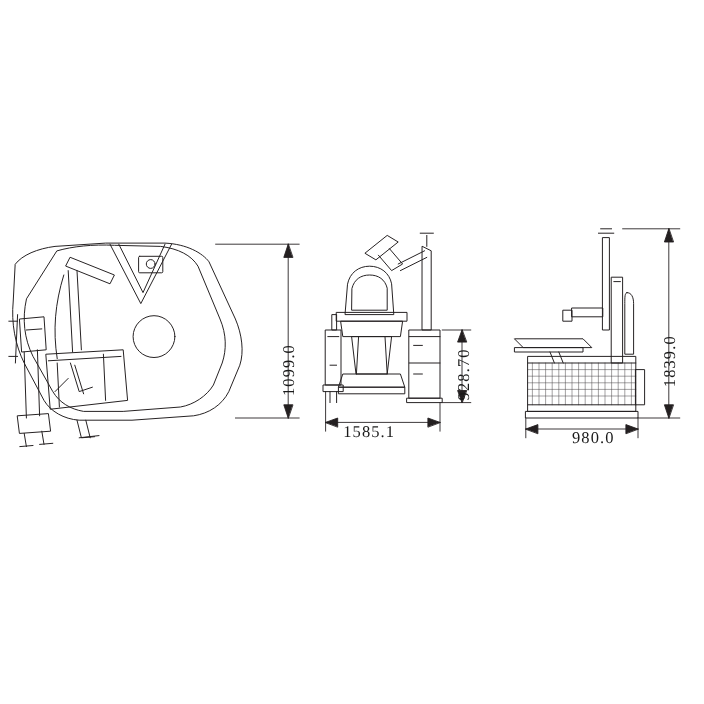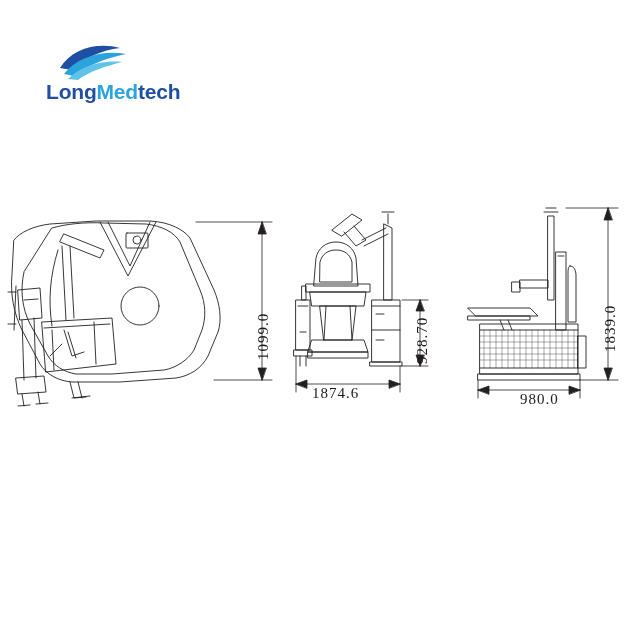--- a/index.html
+++ b/index.html
@@ -59,30 +59,20 @@
   .dim-vert {
     transform-origin: left top;
     transform: rotate(-90deg);
   }
 </style>
 </head>
 <body>
 
 <div id="page">
 
-  <div id="logo">
-    <svg width="200" height="50" viewBox="0 0 200 50">
-      <path d="M14 30 C 26 10, 52 4, 74 10 C 56 12, 38 20, 26 32 Z" fill="#1f4fa3"></path>
-      <path d="M18 36 C 32 18, 58 12, 80 16 C 60 20, 40 28, 28 38 Z" fill="#2ba3dc"></path>
-      <path d="M22 41 C 36 27, 58 22, 76 24 C 60 28, 42 34, 32 42 Z" fill="#5fc3e8"></path>
-    </svg>
-    <div id="logo-text">
-      <span class="logo-long">Long</span><span class="logo-med">Med</span><span class="logo-tech">tech</span>
-    </div>
-  </div>
 
   <svg id="drawing" viewBox="0 0 640 640">
     <g stroke="#231f20" fill="none" stroke-width="0.9" stroke-linejoin="round" stroke-linecap="round">
 
       <g>
 
         <path d="M14 240 C 20 232, 34 226, 50 224 L 96 221 L 150 221 C 170 222, 184 230, 190 238
                  L 214 290 C 220 304, 222 320, 218 332 L 208 356 C 202 368, 190 376, 176 378
                  L 120 382 L 72 382 C 58 381, 46 374, 40 364 L 22 330 C 14 314, 10 294, 12 274 Z"></path>
 
@@ -263,19 +253,19 @@
         <path d="M580 390 L 569 386 L 569 394 Z" fill="#231f20"></path>
       </g>
 
     </g>
   </svg>
 
   <div class="dim-label dim-vert" style="left:255px; top:360px;">1099.0</div>
 
   <div class="dim-label dim-vert" style="left:414px; top:364px;">928.70</div>
 
-  <div class="dim-label" style="left:312px; top:385px;">1874.6</div>
+  <div class="dim-label" style="left:312px; top:385px;">1585.1</div>
 
   <div class="dim-label dim-vert" style="left:602px; top:352px;">1839.0</div>
 
   <div class="dim-label" style="left:520px; top:391px;">980.0</div>
 
 </div>
 
 </body></html>

